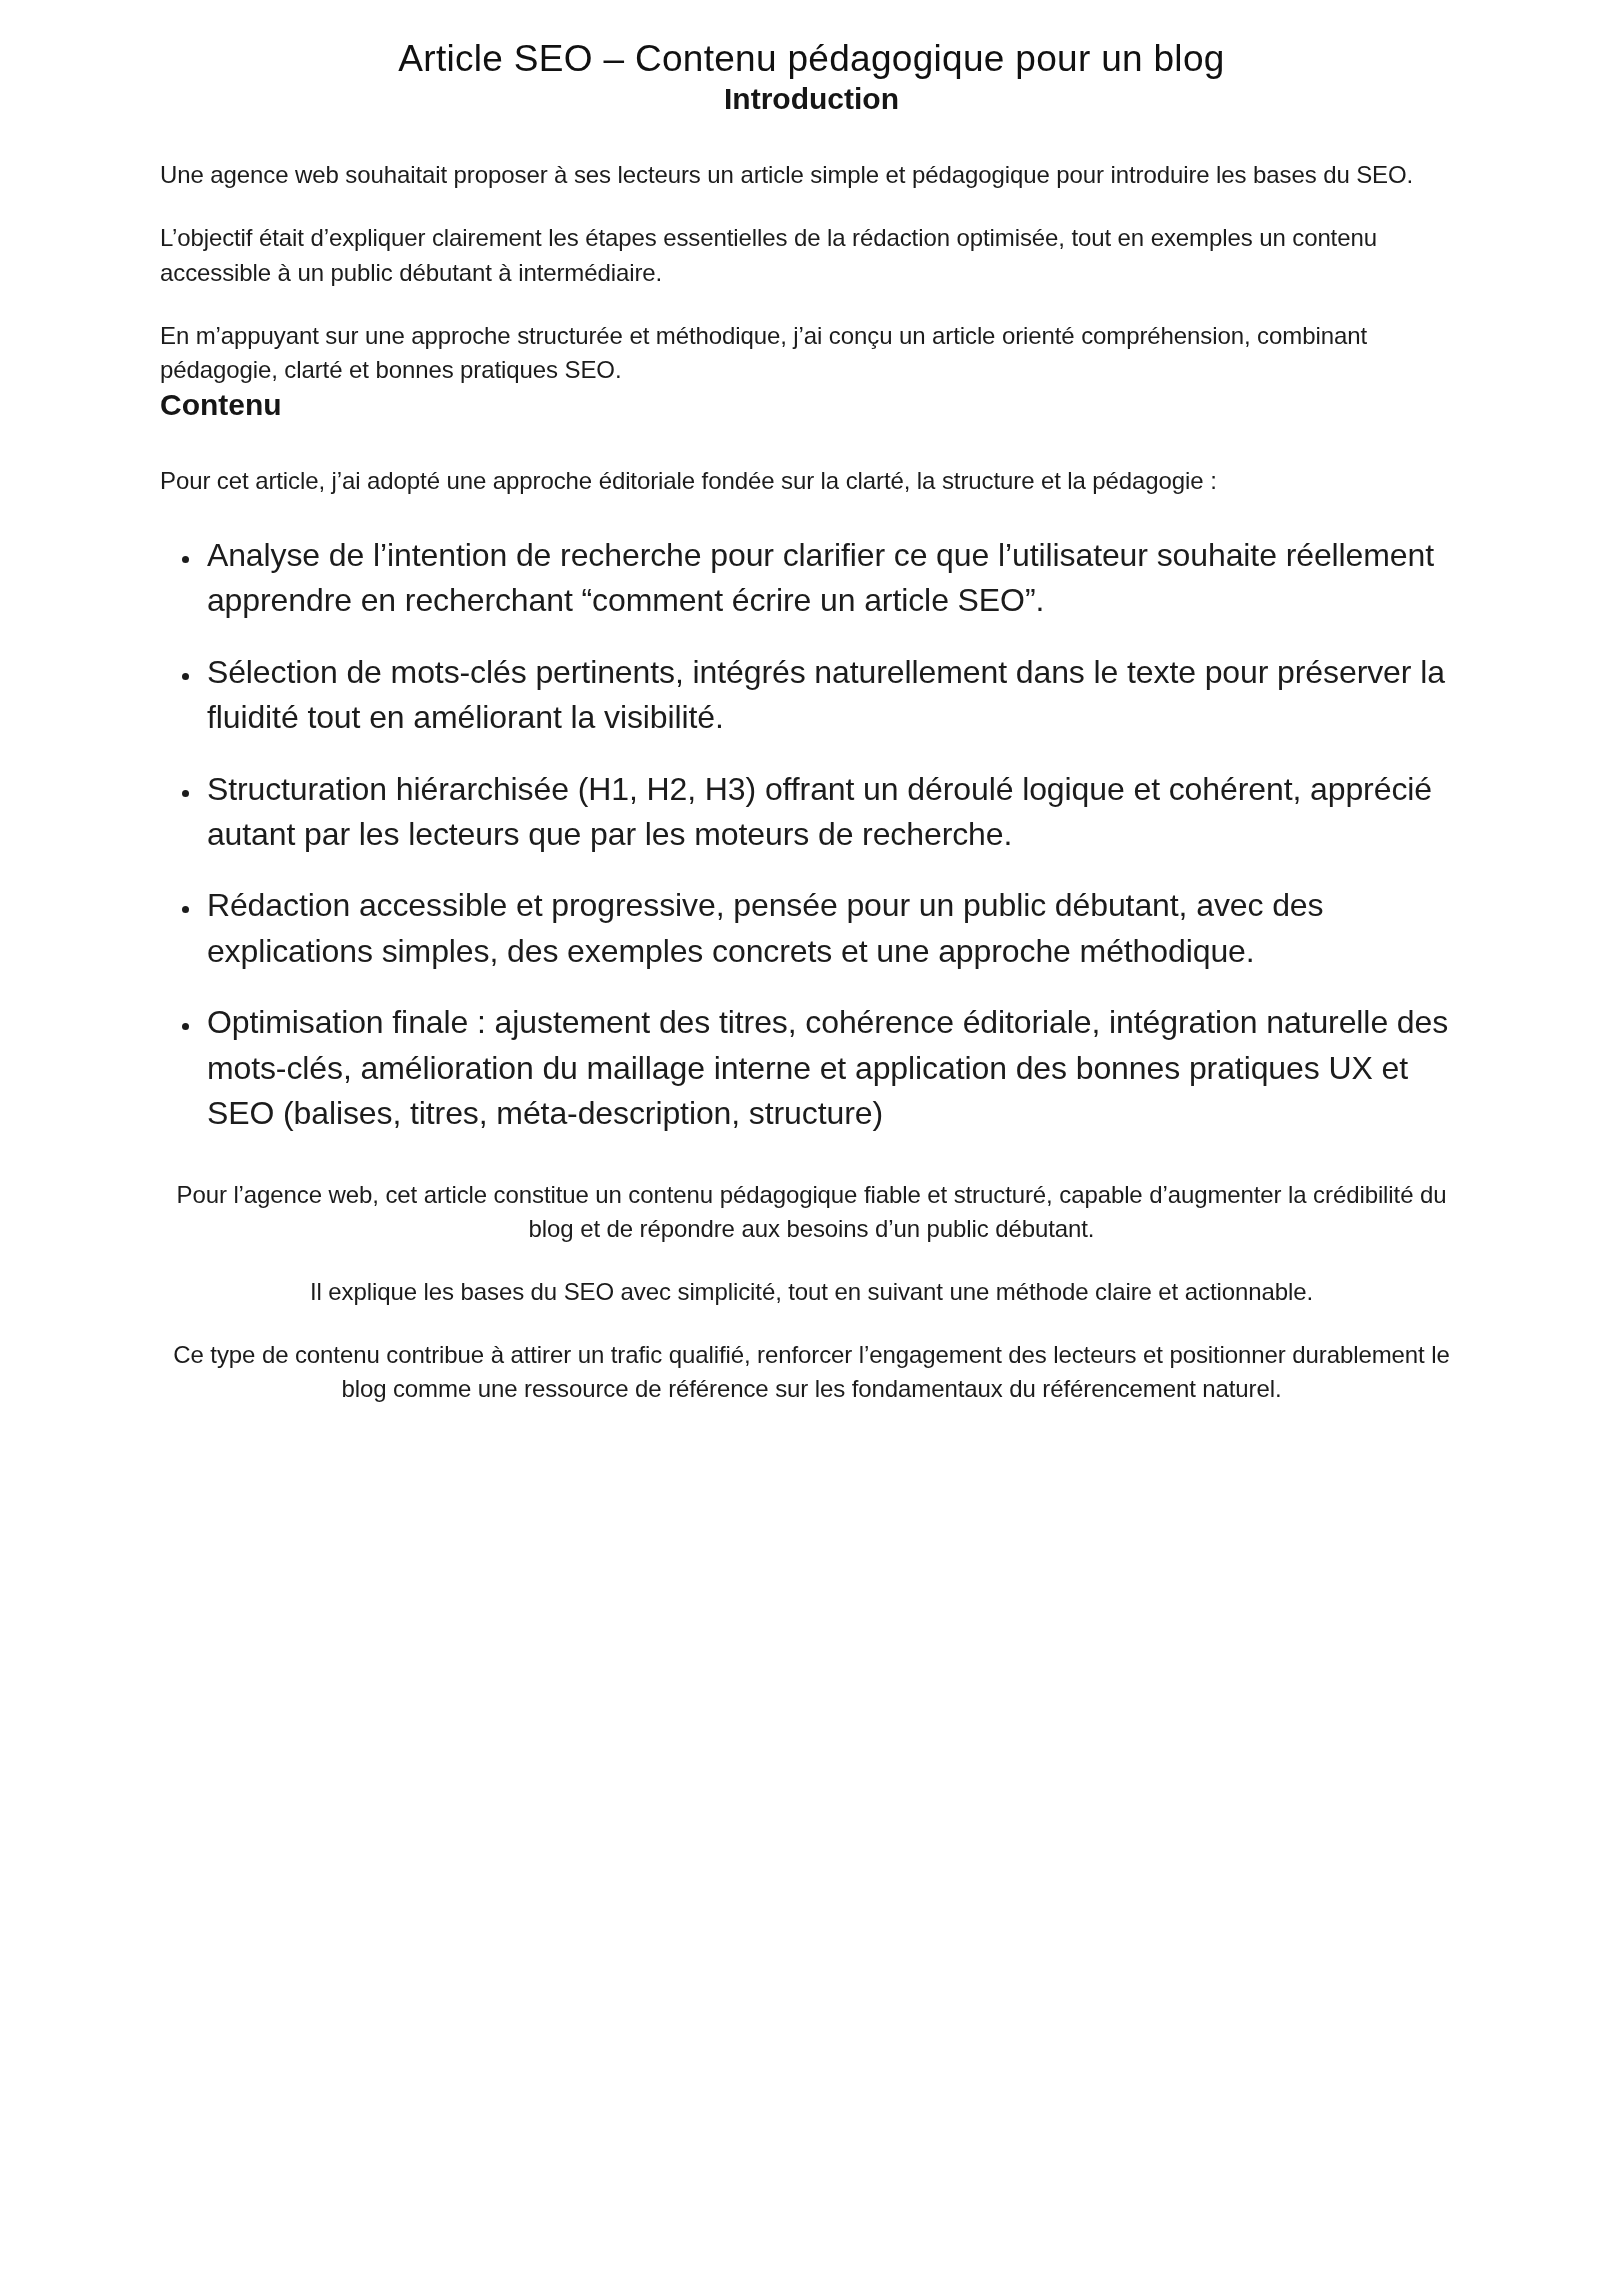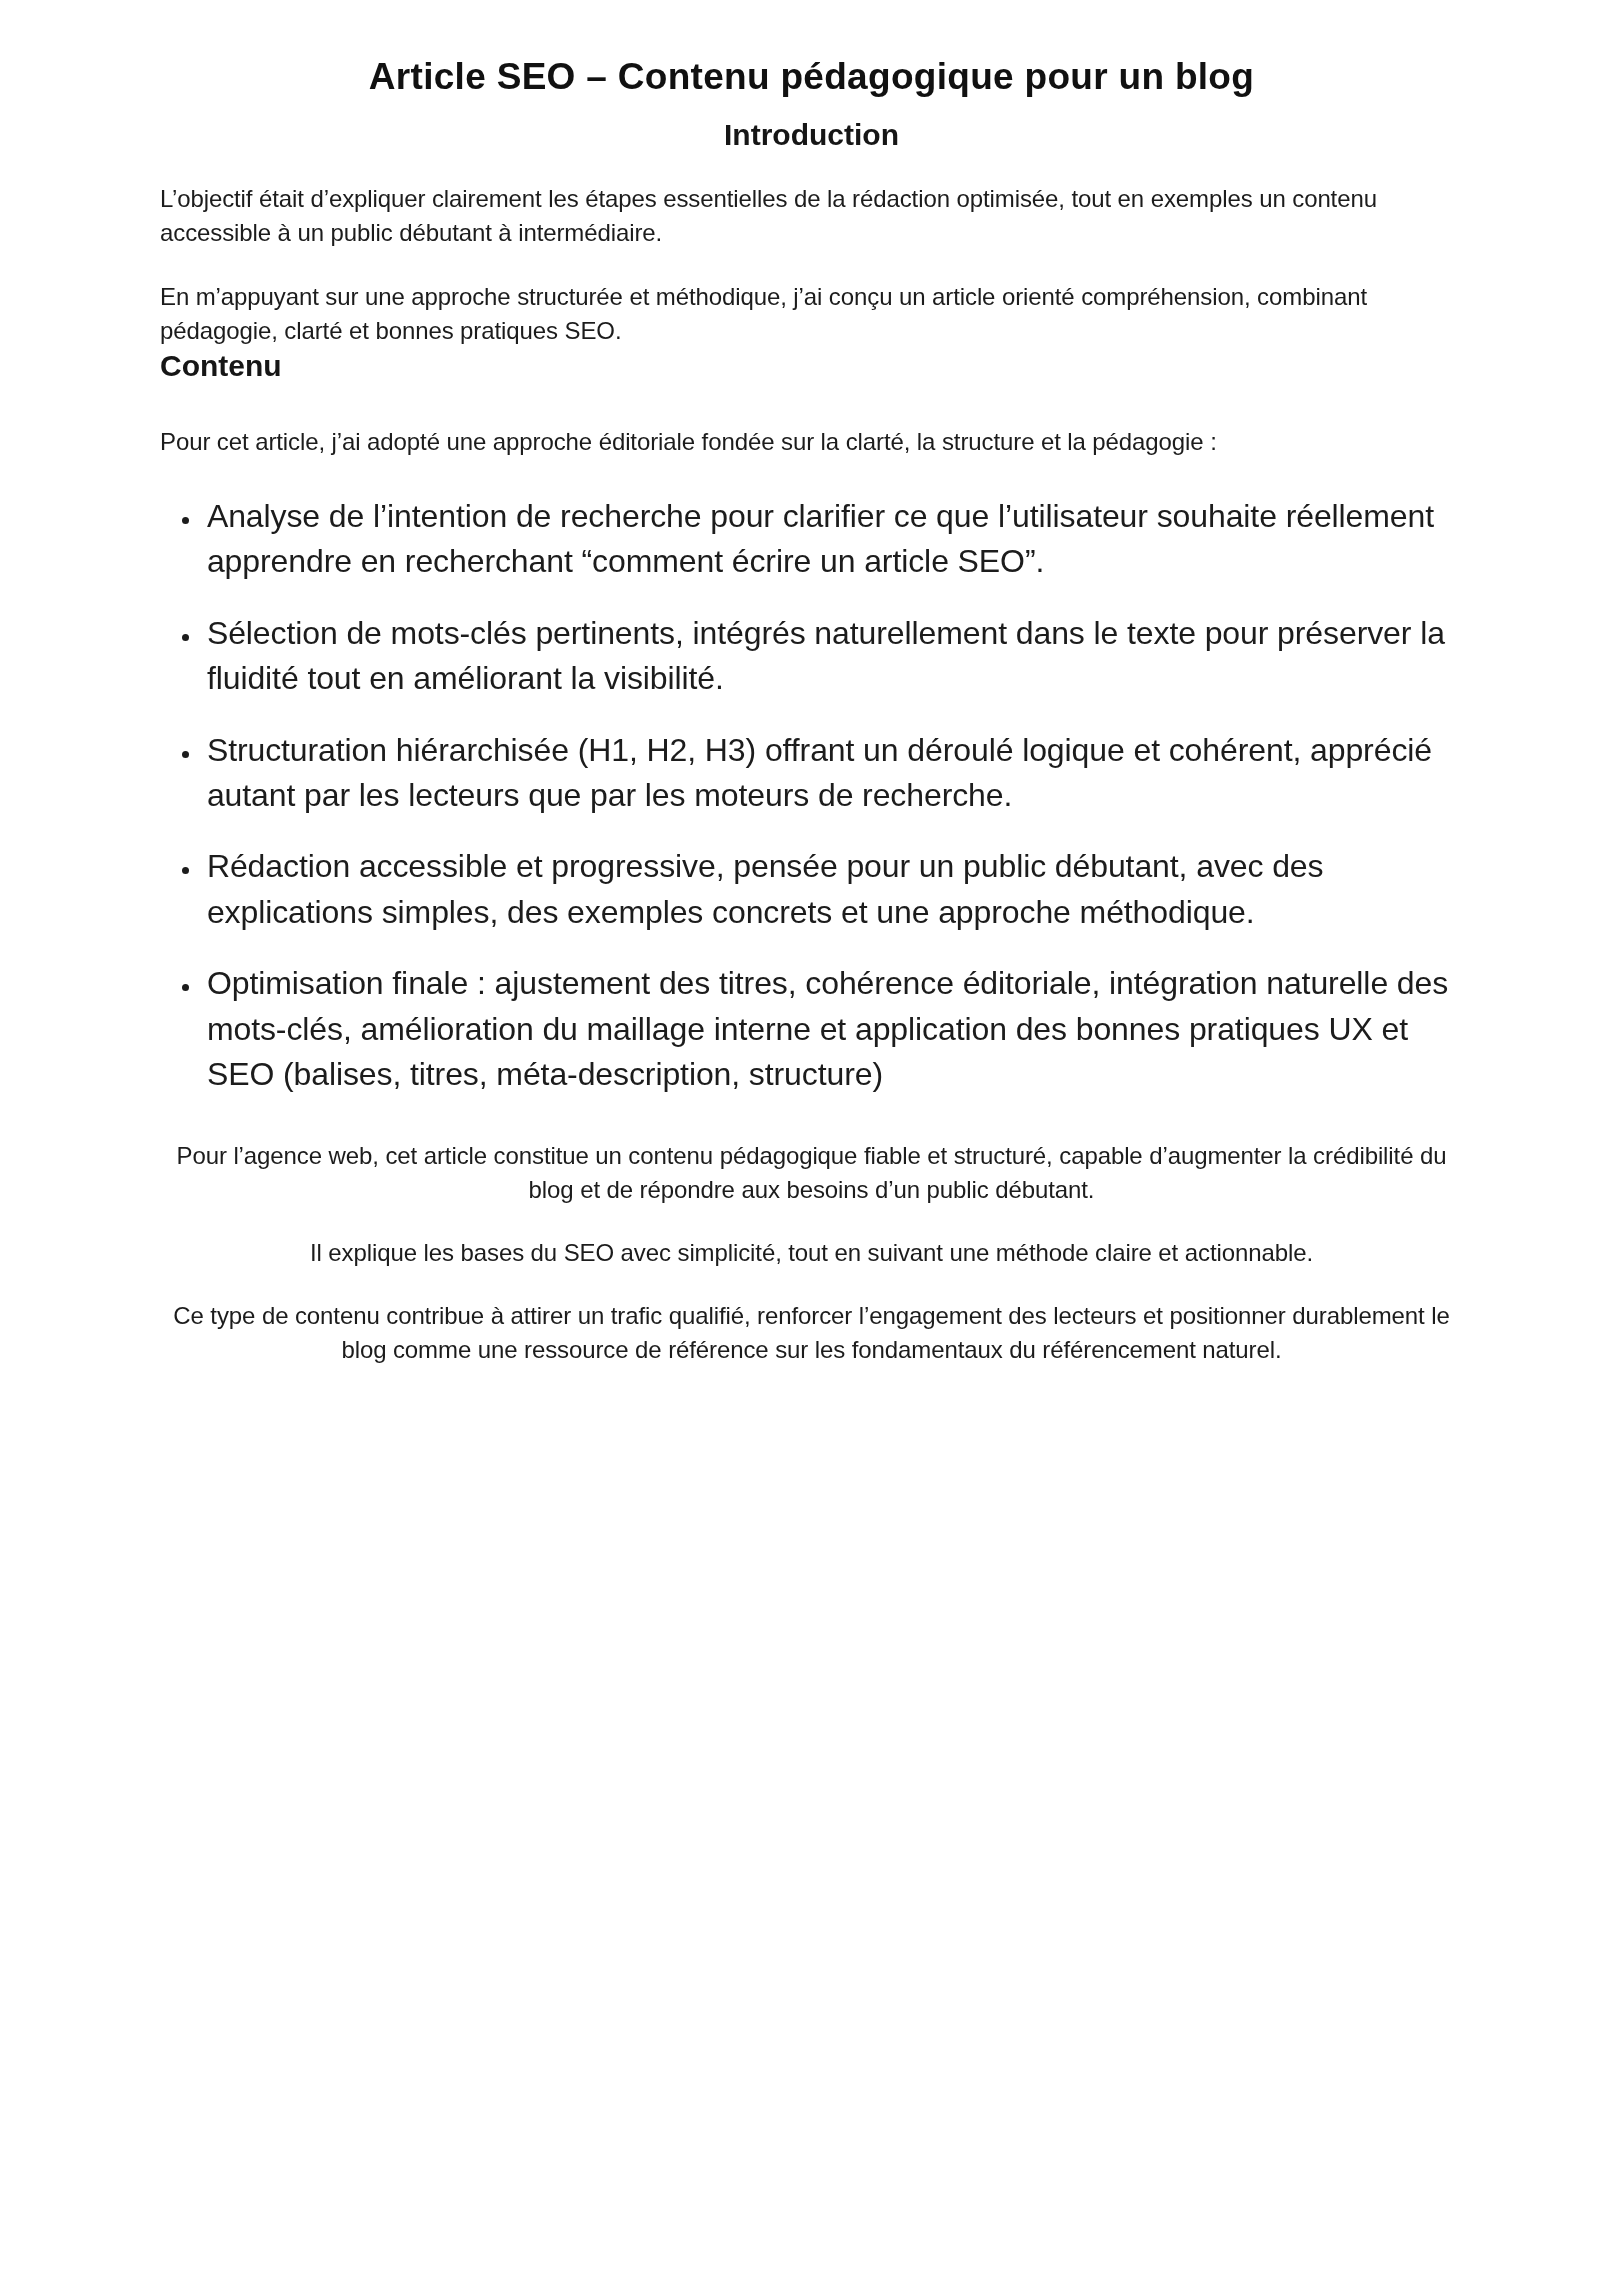--- a/index.html
+++ b/index.html
@@ -16,25 +16,25 @@
   }
   .page {
     box-sizing: border-box;
     width: 1623px;
     height: 2295px;
     padding: 37px 160px 0 160px;
     background: #ffffff;
     overflow: hidden;
   }
   .doc-title {
-    margin: 18px;
+    margin: 0;
     text-align: center;
     font-size: 37px;
     line-height: 1.2;
-    font-weight: 700;
+    font-weight: 400;
     letter-spacing: 0.3px;
     color: #111111;
   }
   h2.section-heading {
     margin: 0;
     font-size: 30px;
     line-height: 1.2;
     font-weight: 600;
     color: #161616;
   }
@@ -76,20 +76,21 @@
 </style>
 </head>
 <body>
 
 <div class="page">
 
   <h1 class="doc-title">Article SEO – Contenu pédagogique pour un blog</h1>
 
   <section>
     <h2 class="section-heading heading-centered h-introduction">Introduction</h2>
+    <p class="body-text first-after-heading">Une agence web souhaitait proposer à ses lecteurs un article simple et pédagogique pour introduire les bases du SEO.</p>
     <p class="body-text">L’objectif était d’expliquer clairement les étapes essentielles de la rédaction optimisée, tout en exemples un contenu accessible à un public débutant à intermédiaire.</p>
     <p class="body-text">En m’appuyant sur une approche structurée et méthodique, j’ai conçu un article orienté compréhension, combinant pédagogie, clarté et bonnes pratiques SEO.</p>
   </section>
 
   <section>
     <h2 class="section-heading heading-left h-contenu">Contenu</h2>
     <p class="body-text first-after-heading">Pour cet article, j’ai adopté une approche éditoriale fondée sur la clarté, la structure et la pédagogie :</p>
     <ul class="content-list">
       <li>Analyse de l’intention de recherche pour clarifier ce que l’utilisateur souhaite réellement apprendre en recherchant “comment écrire un article SEO”.</li>
       <li>Sélection de mots-clés pertinents, intégrés naturellement dans le texte pour préserver la fluidité tout en améliorant la visibilité.</li>

